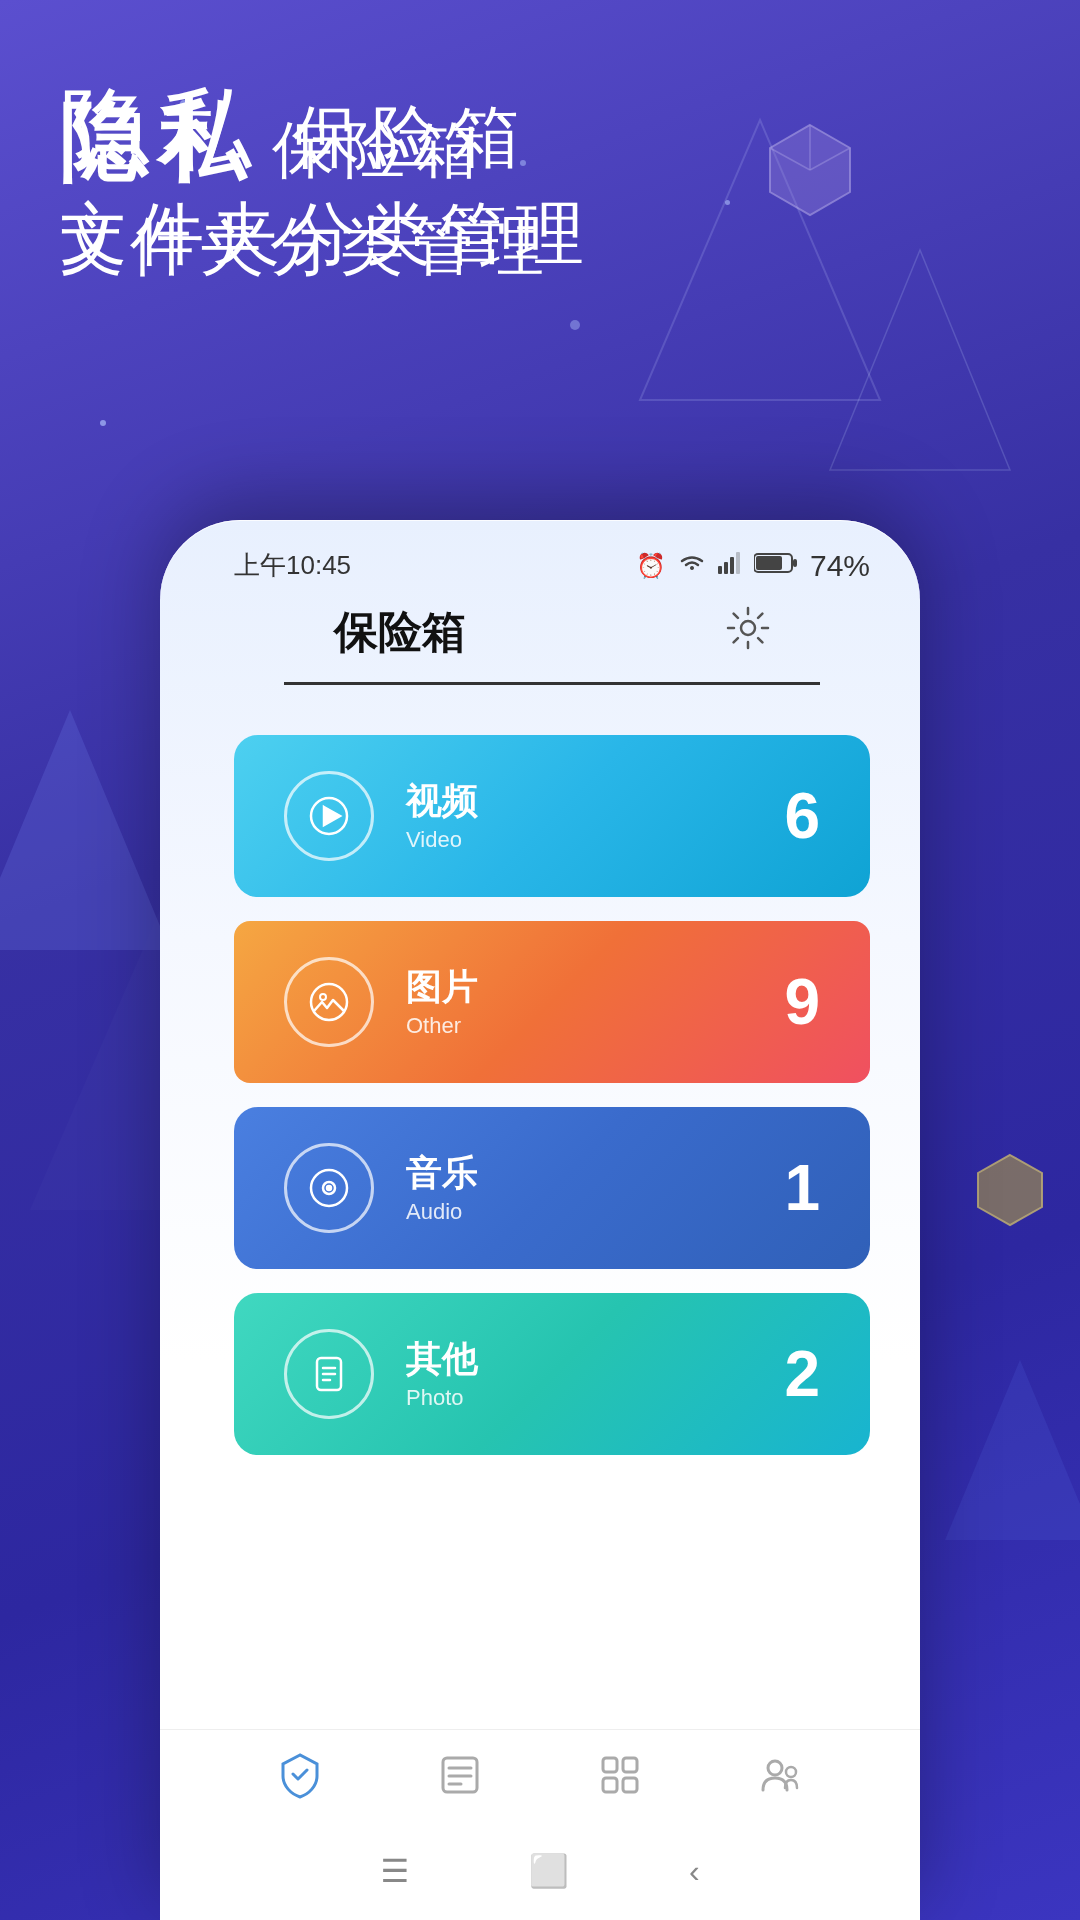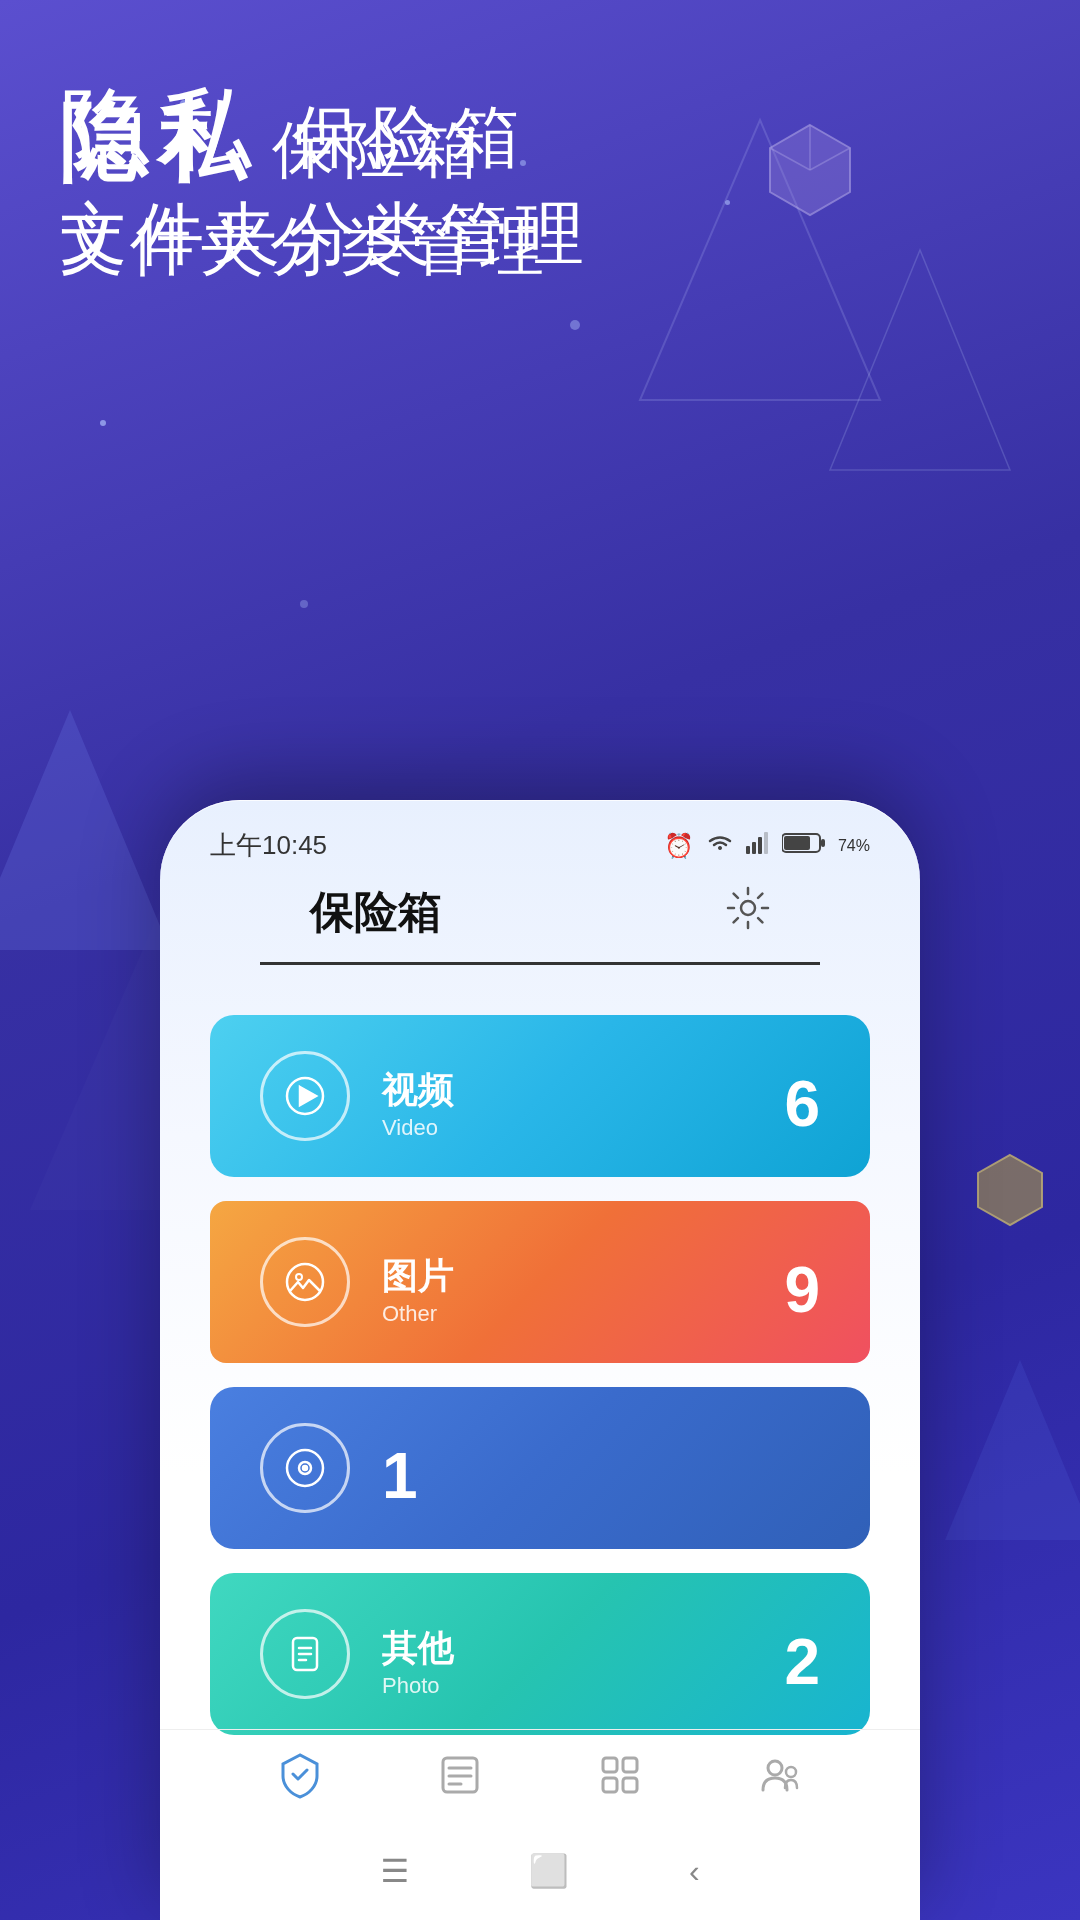--- a/index.html
+++ b/index.html
@@ -51,26 +51,27 @@
       margin-top: 10px;
     }
 
     
     .phone-mockup {
       position: absolute;
       bottom: 0;
       left: 50%;
       transform: translateX(-50%);
       width: 760px;
-      height: 1120px;
+      height: 1400px;
       background: linear-gradient(180deg, #e8f0fe 0%, #f5f8ff 30%, #ffffff 60%);
       border-radius: 80px 80px 0 0;
       box-shadow: 0 -20px 80px rgba(0,0,0,0.3), inset 0 1px 0 rgba(255,255,255,0.8);
       overflow: hidden;
       z-index: 3;
+      padding-left: 24px;
     }
 
     
     .status-bar {
       display: flex;
       justify-content: space-between;
       align-items: center;
       padding: 28px 50px 10px;
       font-size: 26px;
       color: #333;
@@ -82,21 +83,21 @@
       display: flex;
       align-items: center;
       gap: 12px;
     }
 
     .status-icon-item {
       font-size: 24px;
       color: #444;
     }
 
-    .battery-text { font-size: 16px; }
+    .battery-text { font-size: 30px; }
 
     
     .app-bar {
       display: flex;
       justify-content: space-between;
       align-items: center;
       padding: 10px 50px 20px;
       border-bottom: 3px solid #333;
       margin: 0 50px 10px;
     }
@@ -117,21 +118,21 @@
       padding: 30px 50px;
       display: flex;
       flex-direction: column;
       gap: 24px;
     }
 
     .category-card {
       border-radius: 24px;
       padding: 36px 50px;
       display: flex;
-      align-items: flex-end;
+      align-items: center;
       gap: 32px;
       position: relative;
       cursor: pointer;
     }
 
     .card-video {
       background: linear-gradient(135deg, #4dd0f0 0%, #29b6e8 50%, #0fa3d4 100%);
     }
 
     .card-photo {
@@ -355,20 +356,24 @@
     </div>
 
     <div class="category-card card-audio">
       <div class="card-icon-circle">
         <svg class="card-icon-svg" viewBox="0 0 48 48">
           <circle cx="24" cy="24" r="18" stroke="white" stroke-width="2.5" fill="none"></circle>
           <circle cx="24" cy="24" r="6" stroke="white" stroke-width="2.5" fill="none"></circle>
           <circle cx="24" cy="24" r="2" fill="white"></circle>
         </svg>
       </div>
+      <div class="card-text">
+        <div class="card-name-zh">音乐</div>
+        <div class="card-name-en">Audio</div>
+      </div>
       <div class="card-count">1</div>
     </div>
 
     <div class="category-card card-other">
       <div class="card-icon-circle">
         <svg class="card-icon-svg" viewBox="0 0 48 48">
           <rect x="12" y="8" width="24" height="32" rx="4" stroke="white" stroke-width="2.5" fill="none"></rect>
           <path d="M18 18 H30 M18 24 H30 M18 30 H25" stroke="white" stroke-width="2.5" stroke-linecap="round"></path>
         </svg>
       </div>

